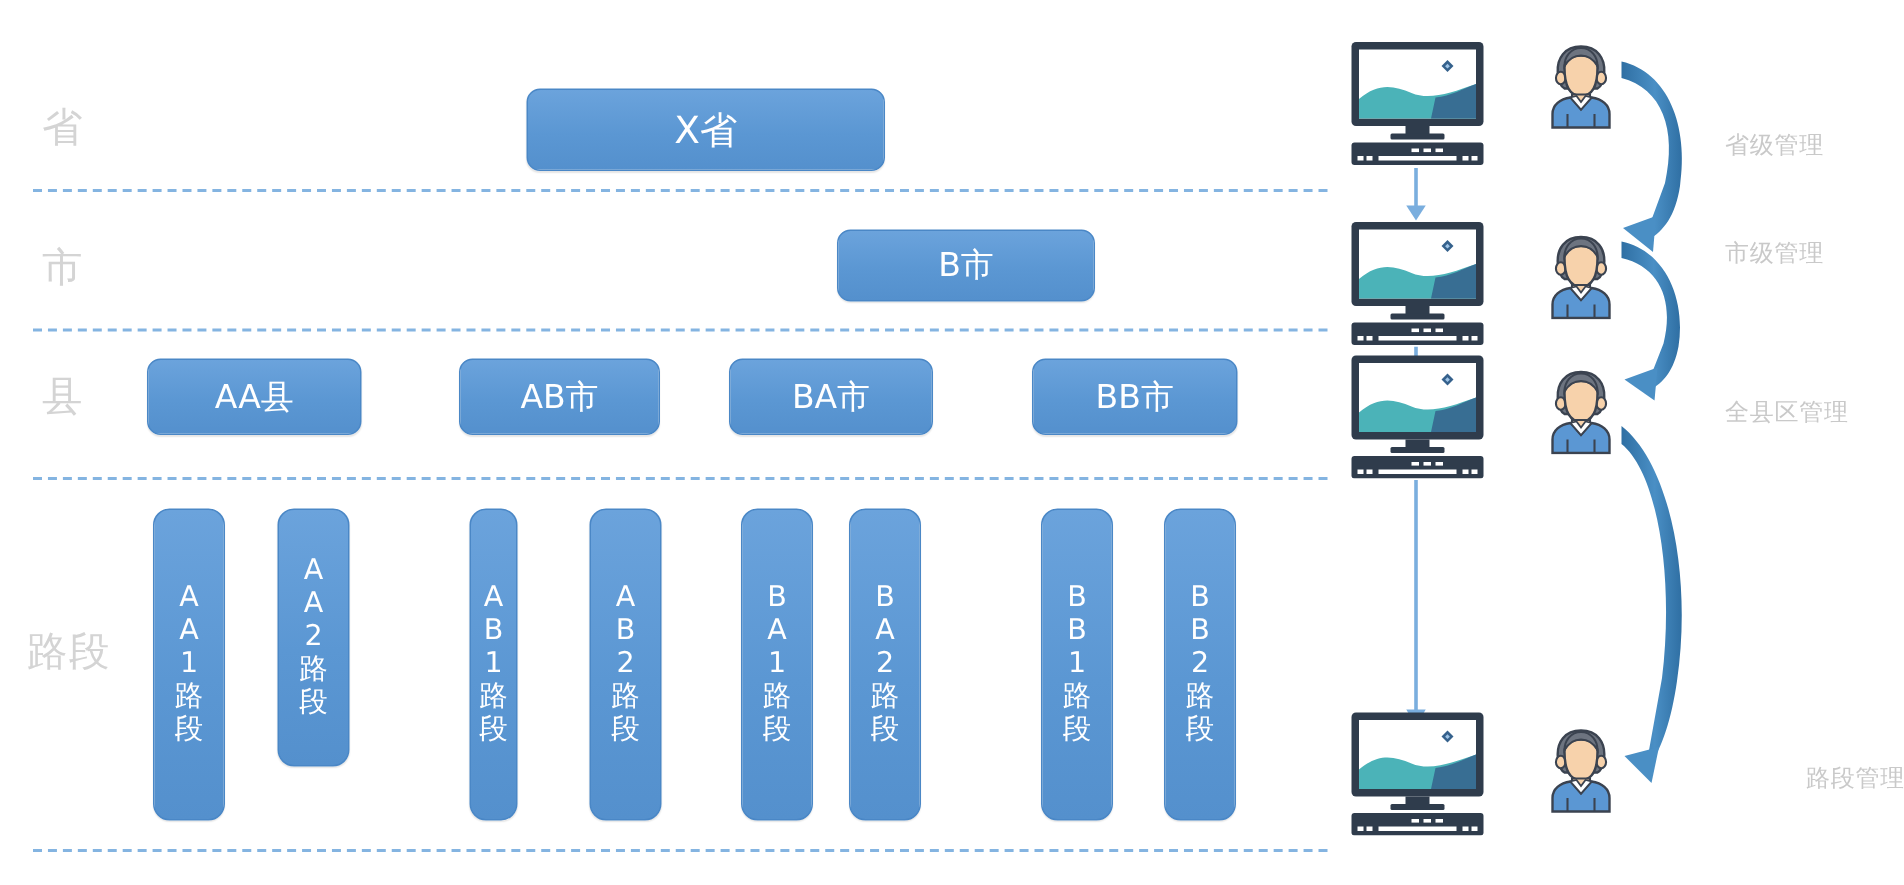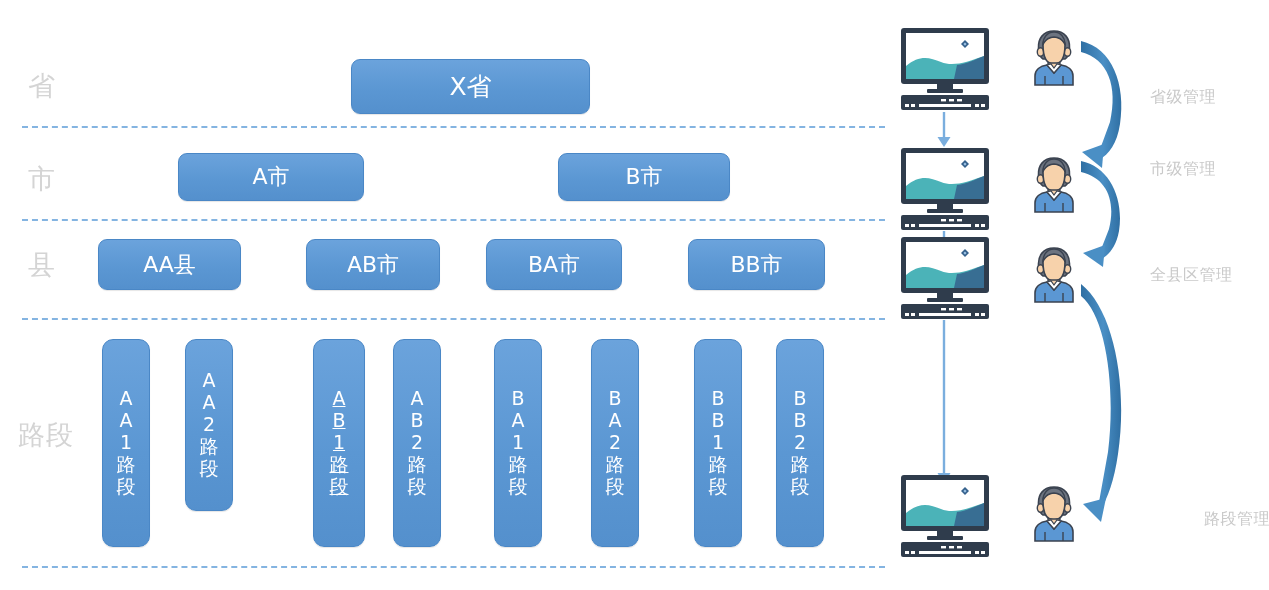--- a/index.html
+++ b/index.html
@@ -107,23 +107,20 @@
 
   <div class="row-label" style="left:28px; top:72px;">省</div>
   <div class="row-label" style="left:28px; top:165px;">市</div>
   <div class="row-label" style="left:28px; top:251px;">县</div>
   <div class="row-label" style="left:18px; top:421px;">路段</div>
 
   <div class="node h" style="left:351px; top:59px; width:239px; height:55px;">
     <span>X省</span>
   </div>
 
-  <div class="node mid" style="left:178px; top:153px; width:186px; height:48px;">
-    <span>A市</span>
-  </div>
   <div class="node mid" style="left:558px; top:153px; width:172px; height:48px;">
     <span>B市</span>
   </div>
 
   <div class="node mid" style="left:98px; top:239px; width:143px; height:51px;">
     <span>AA县</span>
   </div>
   <div class="node mid" style="left:306px; top:239px; width:134px; height:51px;">
     <span>AB市</span>
   </div>
@@ -133,30 +130,30 @@
   <div class="node mid" style="left:688px; top:239px; width:137px; height:51px;">
     <span>BB市</span>
   </div>
 
   <div class="node seg" style="left:102px; top:339px; width:48px; height:208px;">
     <span class="vtext">AA1路段</span>
   </div>
   <div class="node seg" style="left:185px; top:339px; width:48px; height:172px;">
     <span class="vtext">AA2路段</span>
   </div>
-  <div class="node seg" style="left:313px; top:339px; width:52px; height:208px;text-decoration:underline;">
+  <div class="node seg" style="left:313px; top:339px; width:32px; height:208px;">
     <span class="vtext">AB1路段</span>
   </div>
   <div class="node seg" style="left:393px; top:339px; width:48px; height:208px;">
     <span class="vtext">AB2路段</span>
   </div>
   <div class="node seg" style="left:494px; top:339px; width:48px; height:208px;">
     <span class="vtext">BA1路段</span>
   </div>
-  <div class="node seg" style="left:591px; top:339px; width:48px; height:208px;">
+  <div class="node seg" style="left:566px; top:339px; width:48px; height:208px;">
     <span class="vtext">BA2路段</span>
   </div>
   <div class="node seg" style="left:694px; top:339px; width:48px; height:208px;">
     <span class="vtext">BB1路段</span>
   </div>
   <div class="node seg" style="left:776px; top:339px; width:48px; height:208px;">
     <span class="vtext">BB2路段</span>
   </div>
 
   <div class="device" style="left:897px; top:26px;">

